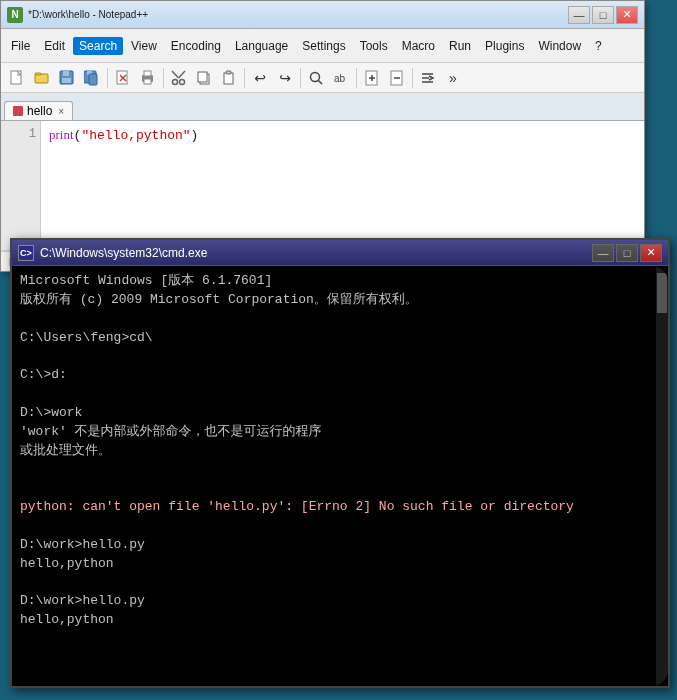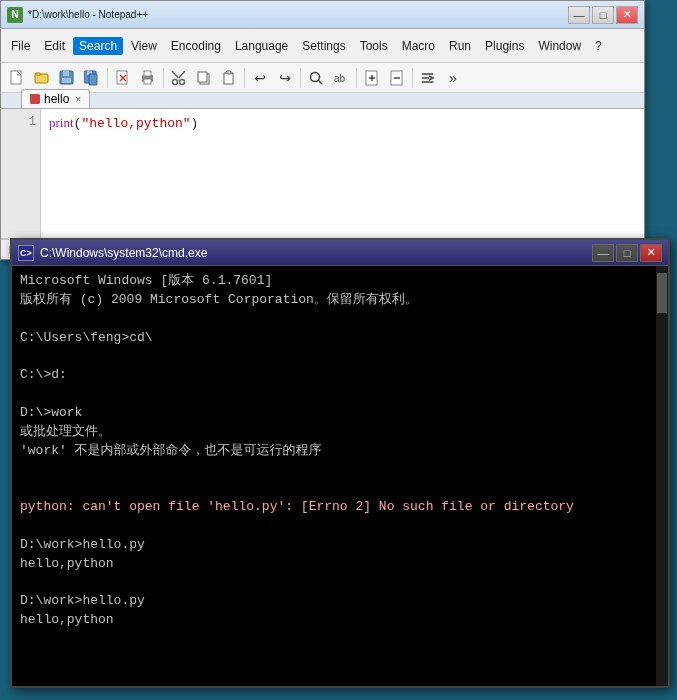--- a/index.html
+++ b/index.html
@@ -129,24 +129,24 @@
     .tb-sep {
       width: 1px;
       height: 20px;
       background: #ccc;
       margin: 0 2px;
     }
 
     
     .tab-bar {
       background: #e0e8f0;
-      height: 16px;
+      height: 28px;
       display: flex;
       align-items: flex-end;
-      padding: 0 20px;
+      padding: 0 3px;
       border-bottom: 1px solid #aaa;
     }
 
     .tab {
       display: flex;
       align-items: center;
       background: #f8f8f8;
       border: 1px solid #aaa;
       border-bottom: none;
       padding: 2px 8px;
@@ -290,20 +290,21 @@
     .cmd-content {
       background: #000000;
       padding: 6px 8px;
       font-family: 'Courier New', Consolas, monospace;
       font-size: 13px;
       color: #c0c0c0;
       line-height: 1.45;
       height: 420px;
       overflow: hidden;
       position: relative;
+      border-radius: 16px;
     }
 
     .cmd-scrollbar {
       position: absolute;
       right: 0;
       top: 0;
       width: 12px;
       height: 100%;
       background: #1a1a1a;
     }
@@ -493,22 +494,22 @@
 
   <div class="cmd-content">
     <div>Microsoft Windows [版本 6.1.7601]</div>
     <div>版权所有 (c) 2009 Microsoft Corporation。保留所有权利。</div>
     <div>&nbsp;</div>
     <div>C:\Users\feng&gt;cd\</div>
     <div>&nbsp;</div>
     <div>C:\&gt;d:</div>
     <div>&nbsp;</div>
     <div>D:\&gt;work</div>
+    <div>'work' 不是内部或外部命令，也不是可运行的程序</div>
     <div>或批处理文件。</div>
-    <div>'work' 不是内部或外部命令，也不是可运行的程序</div>
     <div>&nbsp;</div>
     <div>&nbsp;</div>
     <div style="color:#fca5a5;">python: can't open file 'hello.py': [Errno 2] No such file or directory</div>
     <div>&nbsp;</div>
     <div>D:\work&gt;hello.py</div>
     <div>hello,python</div>
     <div>&nbsp;</div>
     <div>D:\work&gt;hello.py</div>
     <div>hello,python</div>
     <div>&nbsp;</div>

